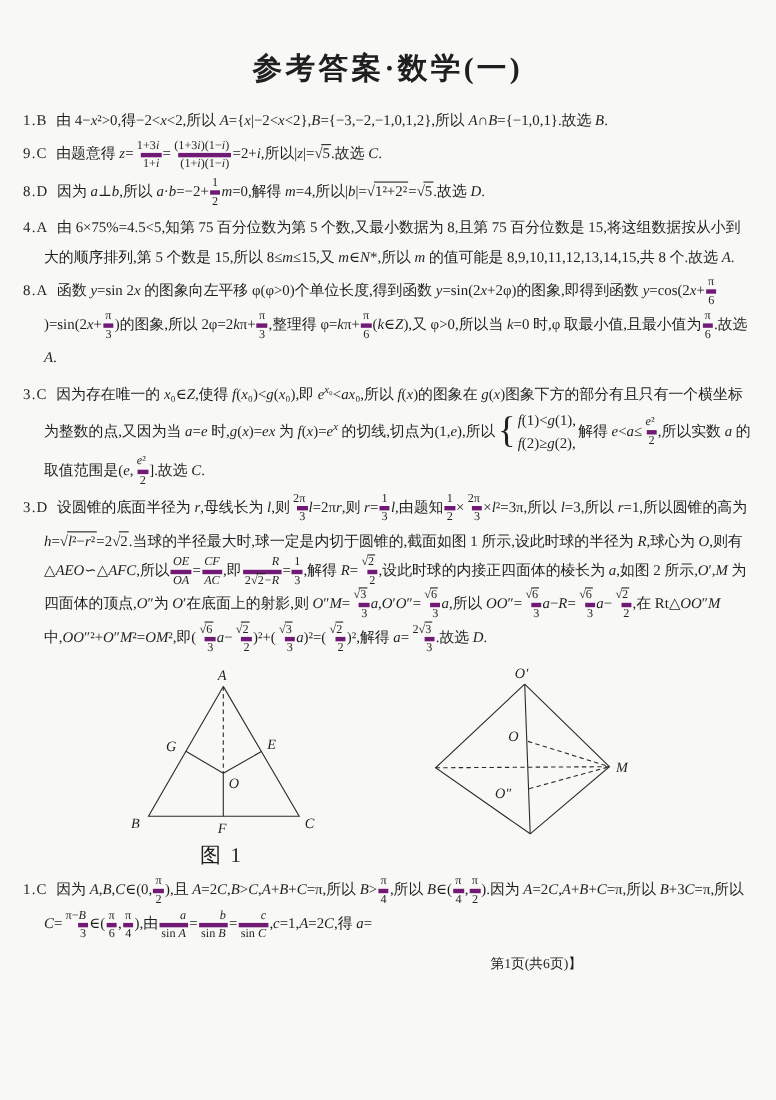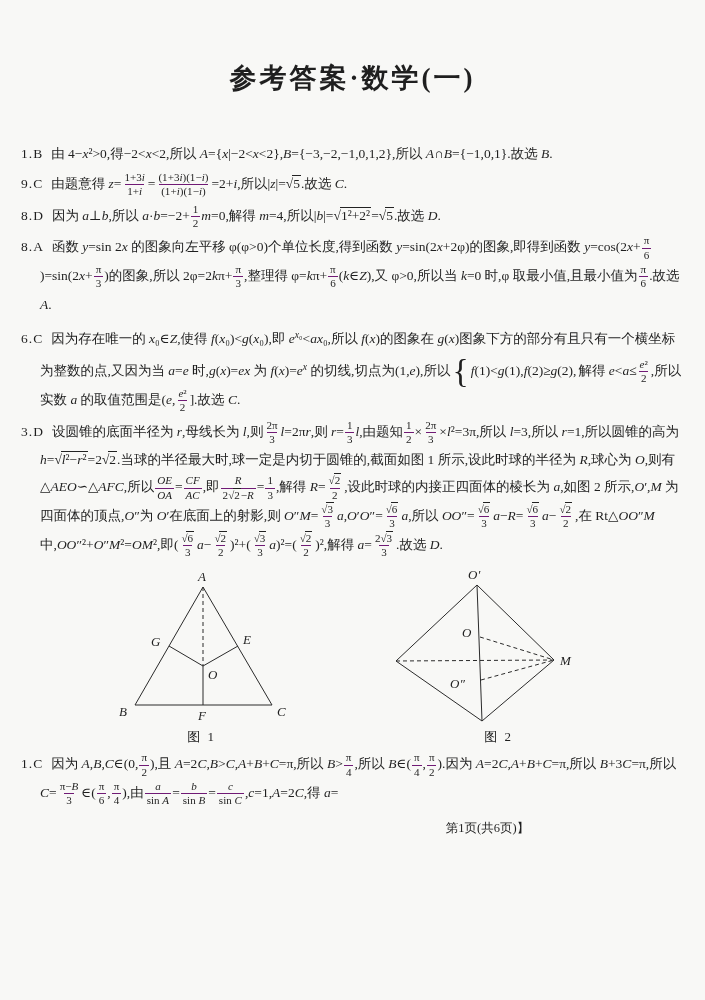--- a/index.html
+++ b/index.html
@@ -4,45 +4,45 @@
 <style>
   html,body{margin:0;padding:0;}
   body{
     width:705px;height:1000px;overflow:hidden;box-sizing:border-box;
     background:#f8f8f6;color:#1f1f1f;
     font-family:"Liberation Serif","DejaVu Serif",serif;
     padding:0 21px;position:relative;
   }
   .title{
     text-align:center;font-size:27px;font-weight:bold;
-    padding-top:60px;letter-spacing:3px;font-family:Liberation Serif, serif;
+    padding-top:44px;letter-spacing:3px;font-family:Liberation Serif, serif;
   }
-  .content{margin-top:44px;font-size:13.5px;}
+  .content{margin-top:16px;font-size:13.5px;}
   .item{line-height:27px;margin-bottom:3px;padding-left:19px;text-indent:-19px;}
   .item .num{margin-right:8px;letter-spacing:1px;}
   
-  .fr{display:inline-flex;flex-direction:column;align-items:center;vertical-align:middle;
+  .fr{display:inline-flex;flex-direction:column;align-items:flex-end;vertical-align:middle;
       font-size:0.82em;line-height:1.2;margin:0 1px;text-indent:0;text-align:center;}
-  .fr .d{border-top:1px solid #701a75;padding:0 2px;}
+  .fr .d{border-top:4px solid #701a75;padding:0 2px;}
   .fr .n{padding:0 2px;}
   
   .sq{white-space:nowrap;text-indent:0;}
   .sq .rd{margin-right:-1px;}
   .sq .vl{border-top:1px solid #222;padding:0 1px;}
   
   .cs{display:inline-flex;align-items:center;vertical-align:middle;text-indent:0;margin:0 2px;}
   .cs .br{font-size:2.5em;font-weight:normal;line-height:0.85;margin-right:2px;}
-  .cs .rw{display:inline-flex;line-height:1.55;text-align:left;}
+  .cs .rw{display:inline-flex;flex-direction:column;line-height:1.55;text-align:left;}
   sup{font-size:0.72em;}
   i{font-style:italic;}
   
   .figures{display:flex;justify-content:center;gap:72px;margin:8px 0 4px;}
   .fig{text-align:center;}
   .fig svg{display:block;}
-  .figcap{font-size:13px;margin-top:1px;letter-spacing:2px;text-align:center;}
+  .figcap{font-size:19px;margin-top:1px;letter-spacing:2px;text-align:center;}
   svg .lbl{font-size:13px;font-style:italic;font-family:"Liberation Serif","DejaVu Serif",serif;fill:#1f1f1f;}
   svg line, svg polyline{stroke:#2b2b2b;stroke-width:1;fill:none;}
   .dash{stroke-dasharray:4 3;}
   .footer{font-size:12.5px;text-align:center;margin-top:12px;transform:translateX(135px);}
 </style>
 </head>
 <body>
 
 <div class="title">参考答案·数学(一)</div>
 
@@ -59,39 +59,42 @@
           <span class="d">(1+<i>i</i>)(1−<i>i</i>)</span>
         </span>=2+<i>i</i>,所以|<i>z</i>|=<span class="sq"><span class="rd">√</span><span class="vl">5</span></span>.故选 <i>C</i>.</span>
   </div>
   <div class="item">
     <span class="num">8.D</span><span>因为 <i>a</i>⊥<i>b</i>,所以 <i>a</i>·<i>b</i>=−2+<span class="fr">
           <span class="n">1</span>
           <span class="d">2</span>
         </span><i>m</i>=0,解得 <i>m</i>=4,所以|<i>b</i>|=<span class="sq"><span class="rd">√</span><span class="vl">1²+2²</span></span>=<span class="sq"><span class="rd">√</span><span class="vl">5</span></span>.故选 <i>D</i>.</span>
   </div>
   <div class="item">
+    <span class="num">4.A</span><span>由 6×75%=4.5&lt;5,知第 75 百分位数为第 5 个数,又最小数据为 8,且第 75 百分位数是 15,将这组数据按从小到大的顺序排列,第 5 个数是 15,所以 8≤<i>m</i>≤15,又 <i>m</i>∈<i>N</i>*,所以 <i>m</i> 的值可能是 8,9,10,11,12,13,14,15,共 8 个.故选 <i>A</i>.</span>
+  </div>
+  <div class="item">
     <span class="num">8.A</span><span>函数 <i>y</i>=sin 2<i>x</i> 的图象向左平移 φ(φ&gt;0)个单位长度,得到函数 <i>y</i>=sin(2<i>x</i>+2φ)的图象,即得到函数 <i>y</i>=cos(2<i>x</i>+<span class="fr">
           <span class="n">π</span>
           <span class="d">6</span>
         </span>)=sin(2<i>x</i>+<span class="fr">
           <span class="n">π</span>
           <span class="d">3</span>
         </span>)的图象,所以 2φ=2<i>k</i>π+<span class="fr">
           <span class="n">π</span>
           <span class="d">3</span>
         </span>,整理得 φ=<i>k</i>π+<span class="fr">
           <span class="n">π</span>
           <span class="d">6</span>
         </span>(<i>k</i>∈<i>Z</i>),又 φ&gt;0,所以当 <i>k</i>=0 时,φ 取最小值,且最小值为<span class="fr">
           <span class="n">π</span>
           <span class="d">6</span>
         </span>.故选 <i>A</i>.</span>
   </div>
   <div class="item">
-    <span class="num">6.C</span><span>因为存在唯一的 <i>x</i>₀∈<i>Z</i>,使得 <i>f</i>(<i>x</i>₀)&lt;<i>g</i>(<i>x</i>₀),即 <i>e</i><sup><i>x</i>₀</sup>&lt;<i>ax</i>₀,所以 <i>f</i>(<i>x</i>)的图象在 <i>g</i>(<i>x</i>)图象下方的部分有且只有一个横坐标为整数的点,又因为当 <i>a</i>=<i>e</i> 时,<i>g</i>(<i>x</i>)=<i>ex</i> 为 <i>f</i>(<i>x</i>)=<i>e</i><sup><i>x</i></sup> 的切线,切点为(1,<i>e</i>),所以<span class="cs">
+    <span class="num">3.C</span><span>因为存在唯一的 <i>x</i>₀∈<i>Z</i>,使得 <i>f</i>(<i>x</i>₀)&lt;<i>g</i>(<i>x</i>₀),即 <i>e</i><sup><i>x</i>₀</sup>&lt;<i>ax</i>₀,所以 <i>f</i>(<i>x</i>)的图象在 <i>g</i>(<i>x</i>)图象下方的部分有且只有一个横坐标为整数的点,又因为当 <i>a</i>=<i>e</i> 时,<i>g</i>(<i>x</i>)=<i>ex</i> 为 <i>f</i>(<i>x</i>)=<i>e</i><sup><i>x</i></sup> 的切线,切点为(1,<i>e</i>),所以<span class="cs">
           <span class="br">{</span>
           <span class="rw">
             <span><i>f</i>(1)&lt;<i>g</i>(1),</span>
             <span><i>f</i>(2)≥<i>g</i>(2),</span>
           </span>
         </span>解得 <i>e</i>&lt;<i>a</i>≤<span class="fr">
           <span class="n"><i>e</i>²</span>
           <span class="d">2</span>
         </span>,所以实数 <i>a</i> 的取值范围是(<i>e</i>,<span class="fr">
           <span class="n"><i>e</i>²</span>
@@ -189,21 +192,20 @@
 
         <line class="dash" x1="12" y1="94" x2="170" y2="93"></line>
 
         <line class="dash" x1="96" y1="70" x2="170" y2="93"></line>
         <line class="dash" x1="97" y1="113" x2="170" y2="93"></line>
         <text class="lbl" x="84" y="12">O′</text>
         <text class="lbl" x="78" y="70">O</text>
         <text class="lbl" x="66" y="121">O″</text>
         <text class="lbl" x="176" y="98">M</text>
       </svg>
-      <div class="figcap">图 2</div>
     </div>
   </div>
 
   <div class="item">
     <span class="num">1.C</span><span>因为 <i>A</i>,<i>B</i>,<i>C</i>∈(0,<span class="fr">
           <span class="n">π</span>
           <span class="d">2</span>
         </span>),且 <i>A</i>=2<i>C</i>,<i>B</i>&gt;<i>C</i>,<i>A</i>+<i>B</i>+<i>C</i>=π,所以 <i>B</i>&gt;<span class="fr">
           <span class="n">π</span>
           <span class="d">4</span>

